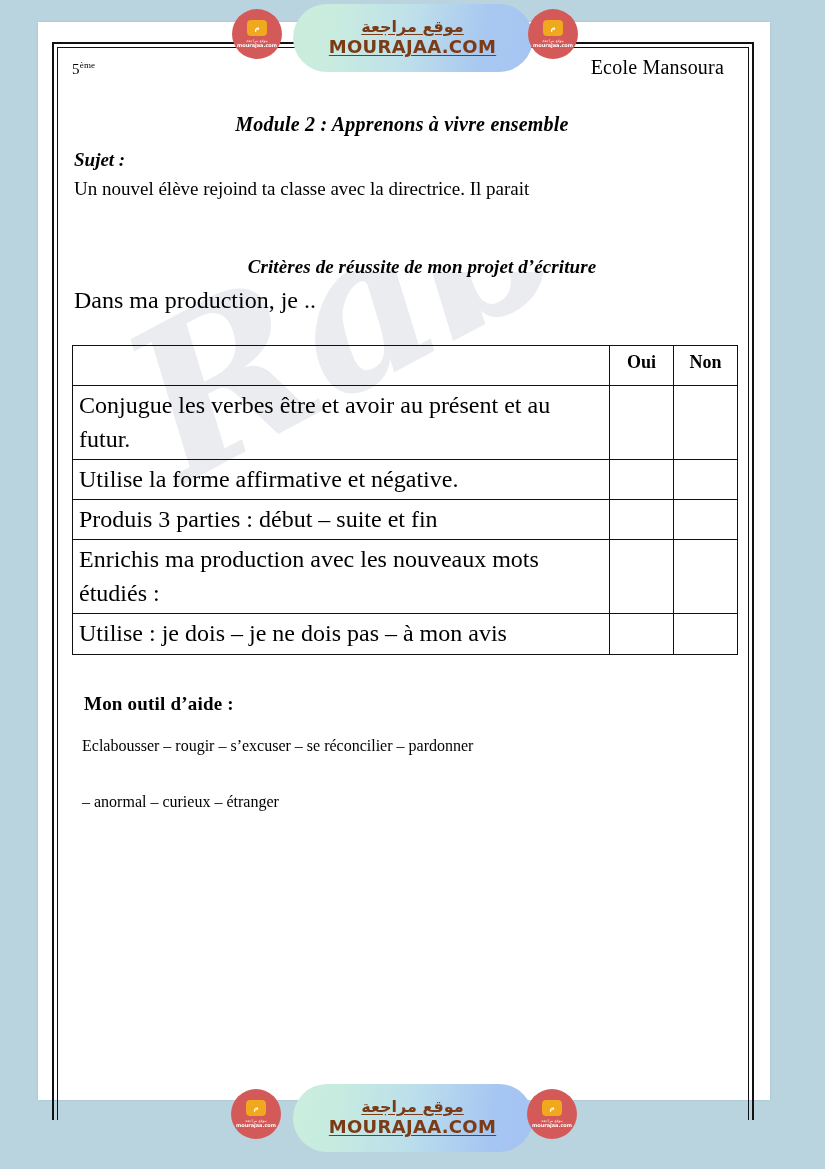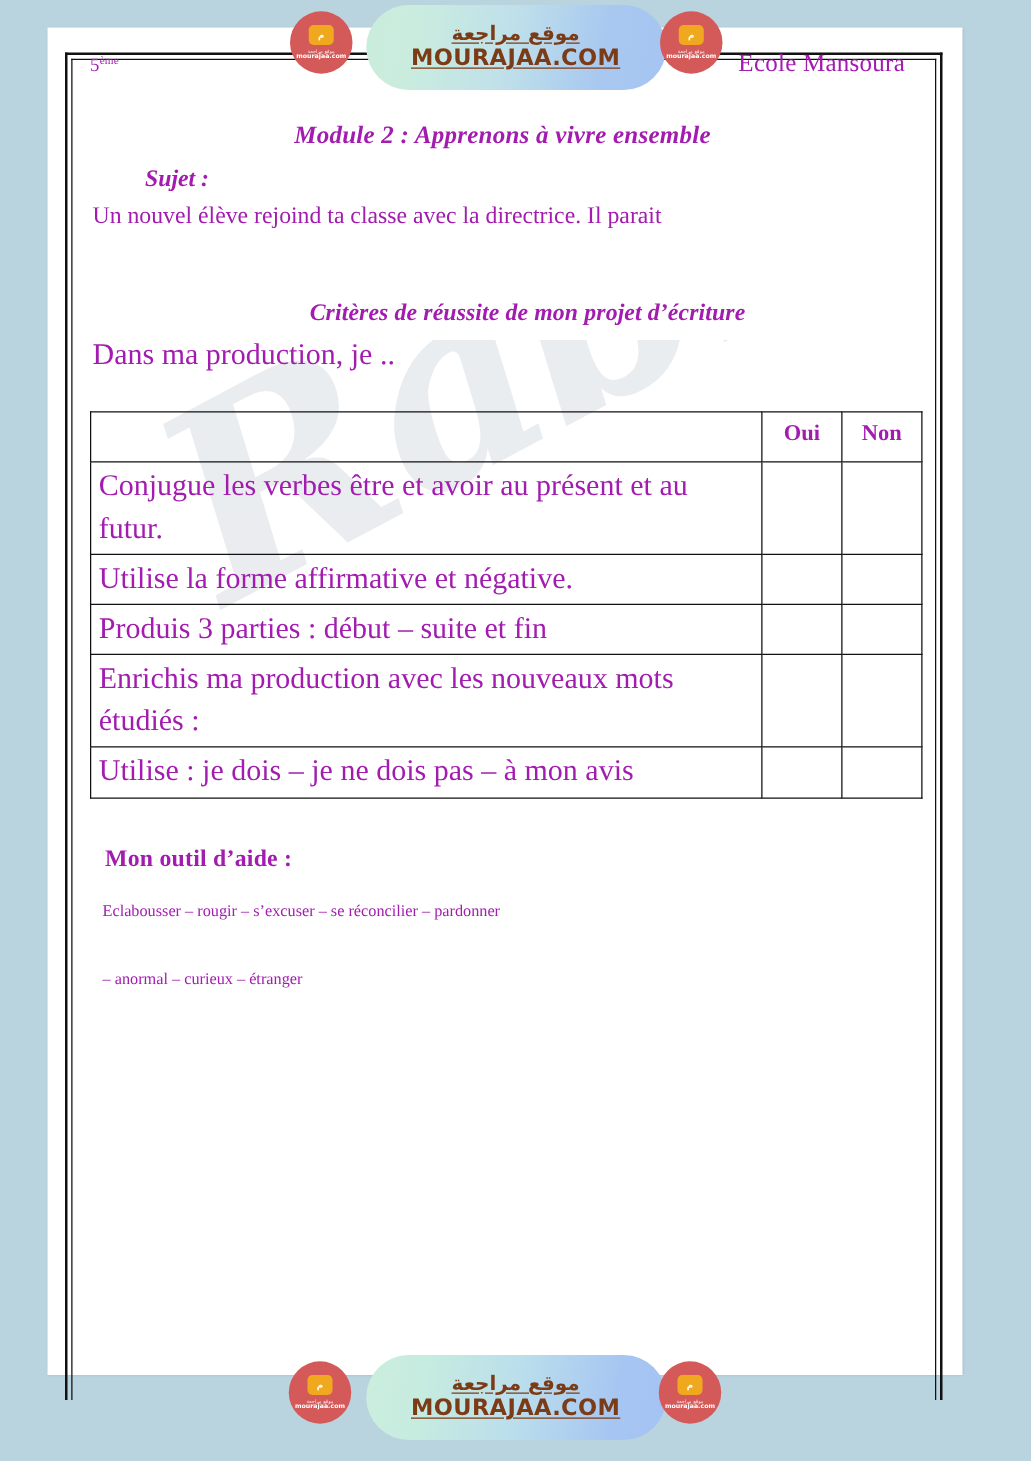--- a/index.html
+++ b/index.html
@@ -74,23 +74,23 @@
     transform: rotate(-28deg);
     transform-origin: left top;
     white-space: nowrap;
     opacity: 0.95;
   }
 
   
   #content {
     position: absolute;
     left: 34px;
-    top: 18px;
+    top: 34px;
     right: 38px;
-    color: #a21caf;
+    color: #000000;
   }
 
   .hdr-row {
     display: flex;
     justify-content: space-between;
     align-items: baseline;
     height: 30px;
   }
   .grade {
     font-size: 15px;
@@ -114,21 +114,20 @@
     margin-top: 27px;
     letter-spacing: .2px;
   }
 
   .sujet-label {
     font-size: 19px;
     font-weight: 700;
     font-style: italic;
     margin-top: 13px;
     padding-left: 2px;
-    margin-left: 42px;
   }
 
   .sujet-body {
     font-size: 19px;
     line-height: 1.63;
     margin-top: 3px;
     padding-left: 2px;
     max-width: 620px;
   }
 
@@ -179,21 +178,21 @@
 
   
   .aide-title {
     font-size: 19px;
     font-weight: 700;
     margin-top: 38px;
     padding-left: 12px;
     letter-spacing: .2px;
   }
   .aide-words {
-    font-size: 13px;
+    font-size: 16px;
     margin-top: 22px;
     padding-left: 10px;
     max-width: 630px;
   }
   .aide-words .wline {
     margin-bottom: 38px;
     white-space: nowrap;
   }
 
   

